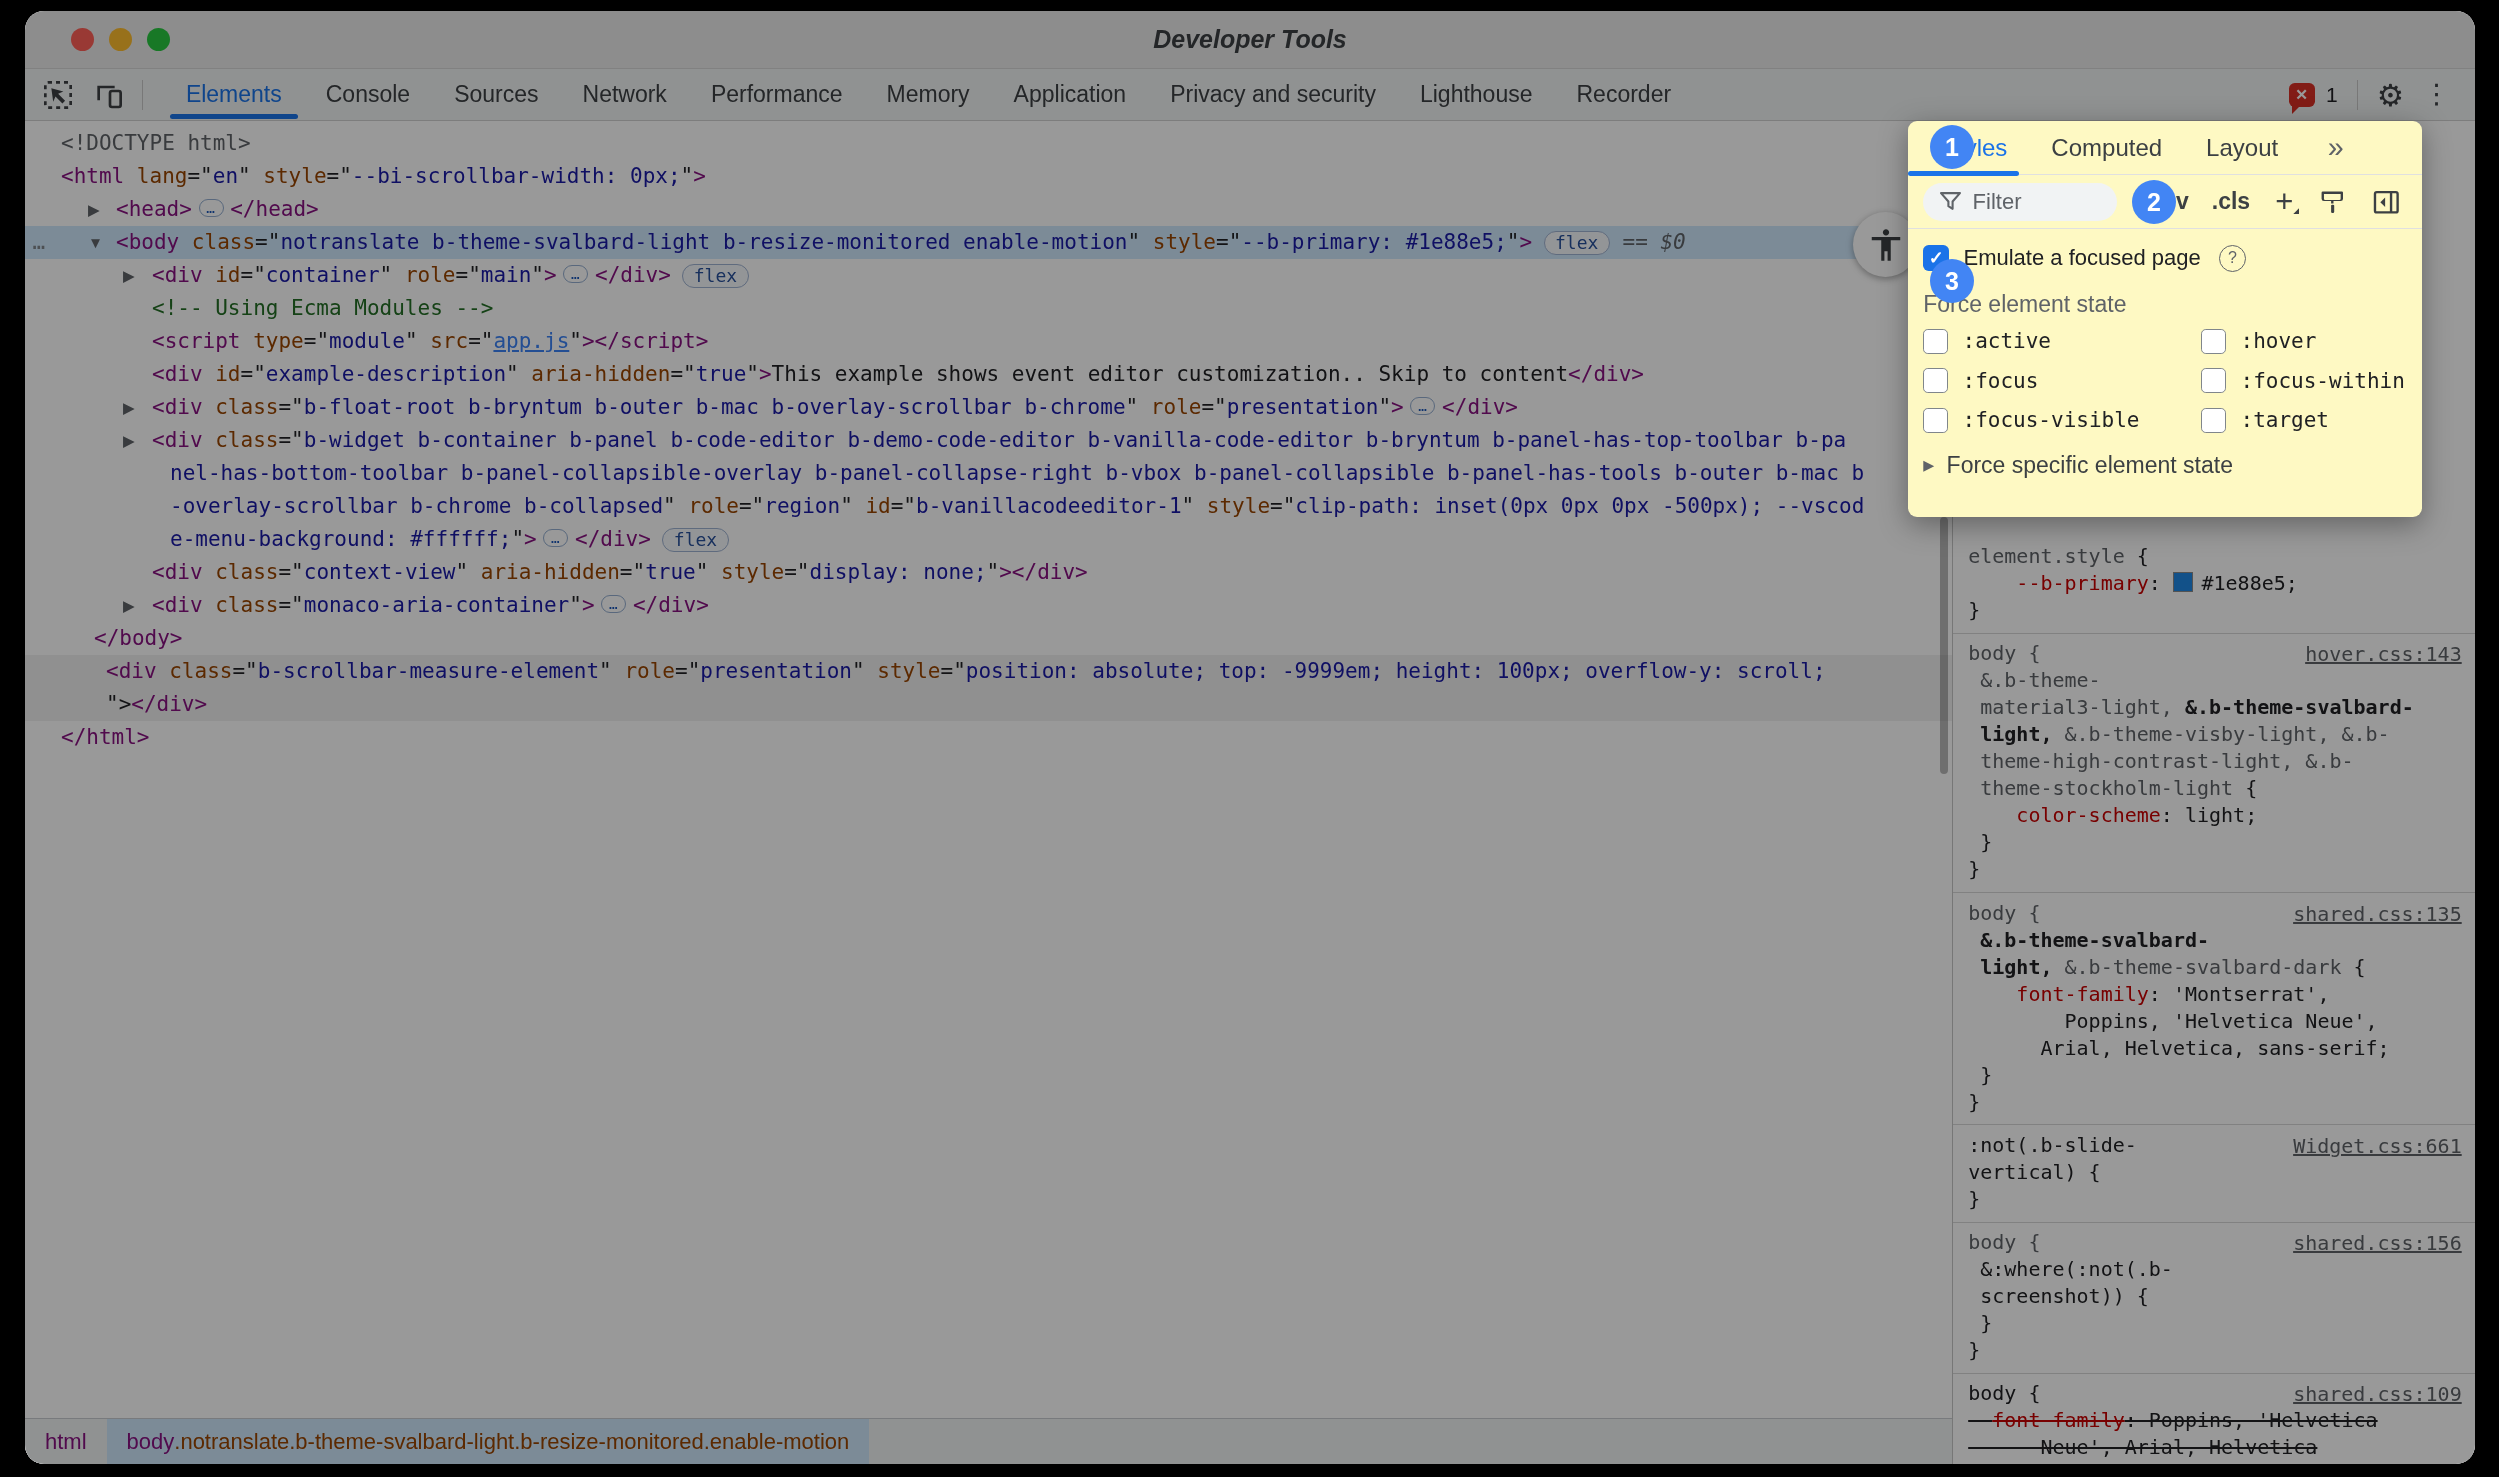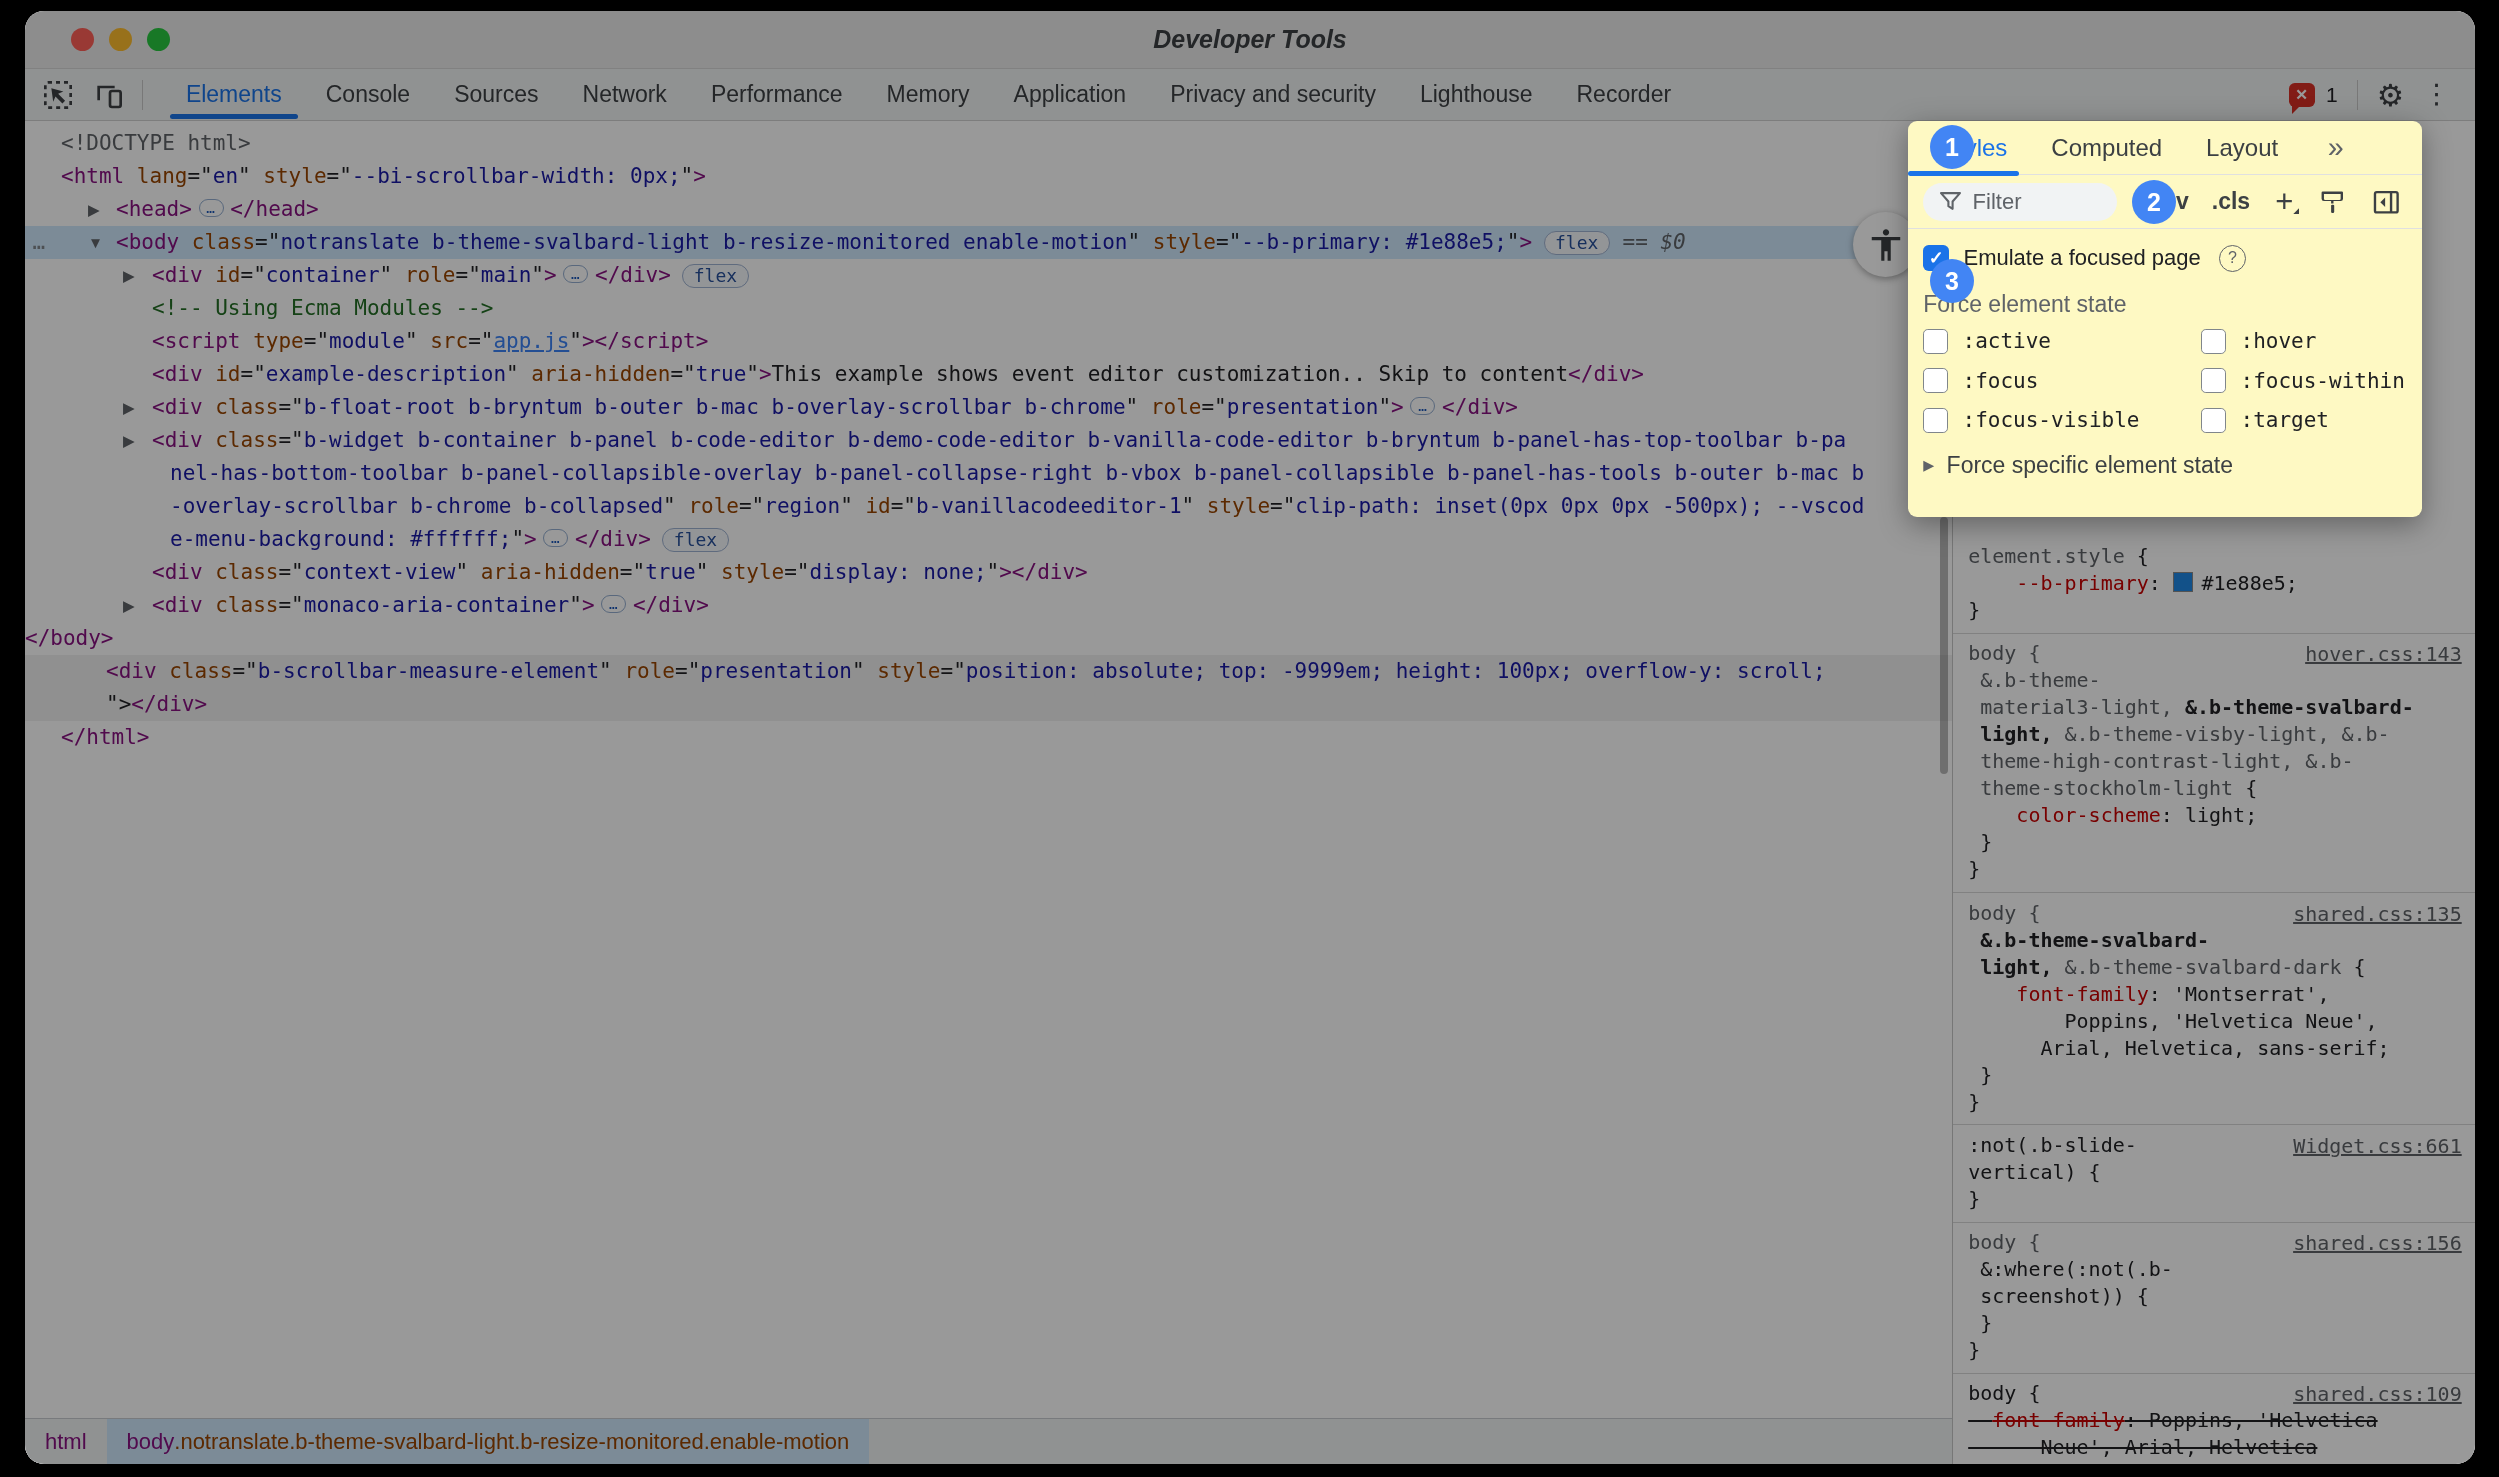--- a/index.html
+++ b/index.html
@@ -191,21 +191,21 @@
           <div class="dom-line" style="padding-left: 127px;"><span class="cm">&lt;!-- Using Ecma Modules --&gt;</span></div>
           <div class="dom-line" style="padding-left: 127px;"><span class="t">&lt;script</span><span class="a"> type</span><span class="x">="</span><span class="v">module</span><span class="x">"</span><span class="a"> src</span><span class="x">="</span><span class="lk">app.js</span><span class="x">"</span><span class="t">&gt;</span><span class="t">&lt;/script&gt;</span></div>
           <div class="dom-line" style="padding-left: 127px;"><span class="t">&lt;div</span><span class="a"> id</span><span class="x">="</span><span class="v">example-description</span><span class="x">"</span><span class="a"> aria-hidden</span><span class="x">="</span><span class="v">true</span><span class="x">"</span><span class="t">&gt;</span><span class="x">This example shows event editor customization.. Skip to content</span><span class="t">&lt;/div&gt;</span></div>
           <div class="dom-line" style="padding-left: 127px;"><span class="arr" style="left: 98px;">▶</span><span class="t">&lt;div</span><span class="a"> class</span><span class="x">="</span><span class="v">b-float-root b-bryntum b-outer b-mac b-overlay-scrollbar b-chrome</span><span class="x">"</span><span class="a"> role</span><span class="x">="</span><span class="v">presentation</span><span class="x">"</span><span class="t">&gt;</span><span class="pill">…</span><span class="t">&lt;/div&gt;</span></div>
           <div class="dom-line" style="padding-left: 127px;"><span class="arr" style="left: 98px;">▶</span><span class="t">&lt;div</span><span class="a"> class</span><span class="x">="</span><span class="v">b-widget b-container b-panel b-code-editor b-demo-code-editor b-vanilla-code-editor b-bryntum b-panel-has-top-toolbar b-pa</span></div>
           <div class="dom-line" style="padding-left: 145px;"><span class="v">nel-has-bottom-toolbar b-panel-collapsible-overlay b-panel-collapse-right b-vbox b-panel-collapsible b-panel-has-tools b-outer b-mac b</span></div>
           <div class="dom-line" style="padding-left: 145px;"><span class="v">-overlay-scrollbar b-chrome b-collapsed</span><span class="x">"</span><span class="a"> role</span><span class="x">="</span><span class="v">region</span><span class="x">"</span><span class="a"> id</span><span class="x">="</span><span class="v">b-vanillacodeeditor-1</span><span class="x">"</span><span class="a"> style</span><span class="x">="</span><span class="v">clip-path: inset(0px 0px 0px -500px); --vscod</span></div>
           <div class="dom-line" style="padding-left: 145px;"><span class="v">e-menu-background: #ffffff;</span><span class="x">"</span><span class="t">&gt;</span><span class="pill">…</span><span class="t">&lt;/div&gt;</span><span class="flexbadge">flex</span></div>
           <div class="dom-line" style="padding-left: 127px;"><span class="t">&lt;div</span><span class="a"> class</span><span class="x">="</span><span class="v">context-view</span><span class="x">"</span><span class="a"> aria-hidden</span><span class="x">="</span><span class="v">true</span><span class="x">"</span><span class="a"> style</span><span class="x">="</span><span class="v">display: none;</span><span class="x">"</span><span class="t">&gt;</span><span class="t">&lt;/div&gt;</span></div>
           <div class="dom-line" style="padding-left: 127px;"><span class="arr" style="left: 98px;">▶</span><span class="t">&lt;div</span><span class="a"> class</span><span class="x">="</span><span class="v">monaco-aria-container</span><span class="x">"</span><span class="t">&gt;</span><span class="pill">…</span><span class="t">&lt;/div&gt;</span></div>
-          <div class="dom-line" style=""><span class="t">&lt;/body&gt;</span></div>
+          <div class="dom-line" style="padding-left: 69px;"><span class="t">&lt;/body&gt;</span></div>
           <div class="dom-line hover" style="padding-left: 81px;"><span class="t">&lt;div</span><span class="a"> class</span><span class="x">="</span><span class="v">b-scrollbar-measure-element</span><span class="x">"</span><span class="a"> role</span><span class="x">="</span><span class="v">presentation</span><span class="x">"</span><span class="a"> style</span><span class="x">="</span><span class="v">position: absolute; top: -9999em; height: 100px; overflow-y: scroll;</span></div>
           <div class="dom-line hover" style="padding-left: 81px;"><span class="x">"&gt;</span><span class="t">&lt;/div&gt;</span></div>
           <div class="dom-line" style="padding-left: 36px;"><span class="t">&lt;/html&gt;</span></div>
         </div>
       <div class="ax-fab">
         <svg width="38" height="38" viewBox="0 0 24 24">
           <path fill="#3c4043" d="M12 2c1.1 0 2 .9 2 2s-.9 2-2 2-2-.9-2-2 .9-2 2-2zm9 7h-6v13h-2v-6h-2v6H9V9H3V7h18v2z"></path>
         </svg>
       </div>
       <div class="el-thumb"></div>

